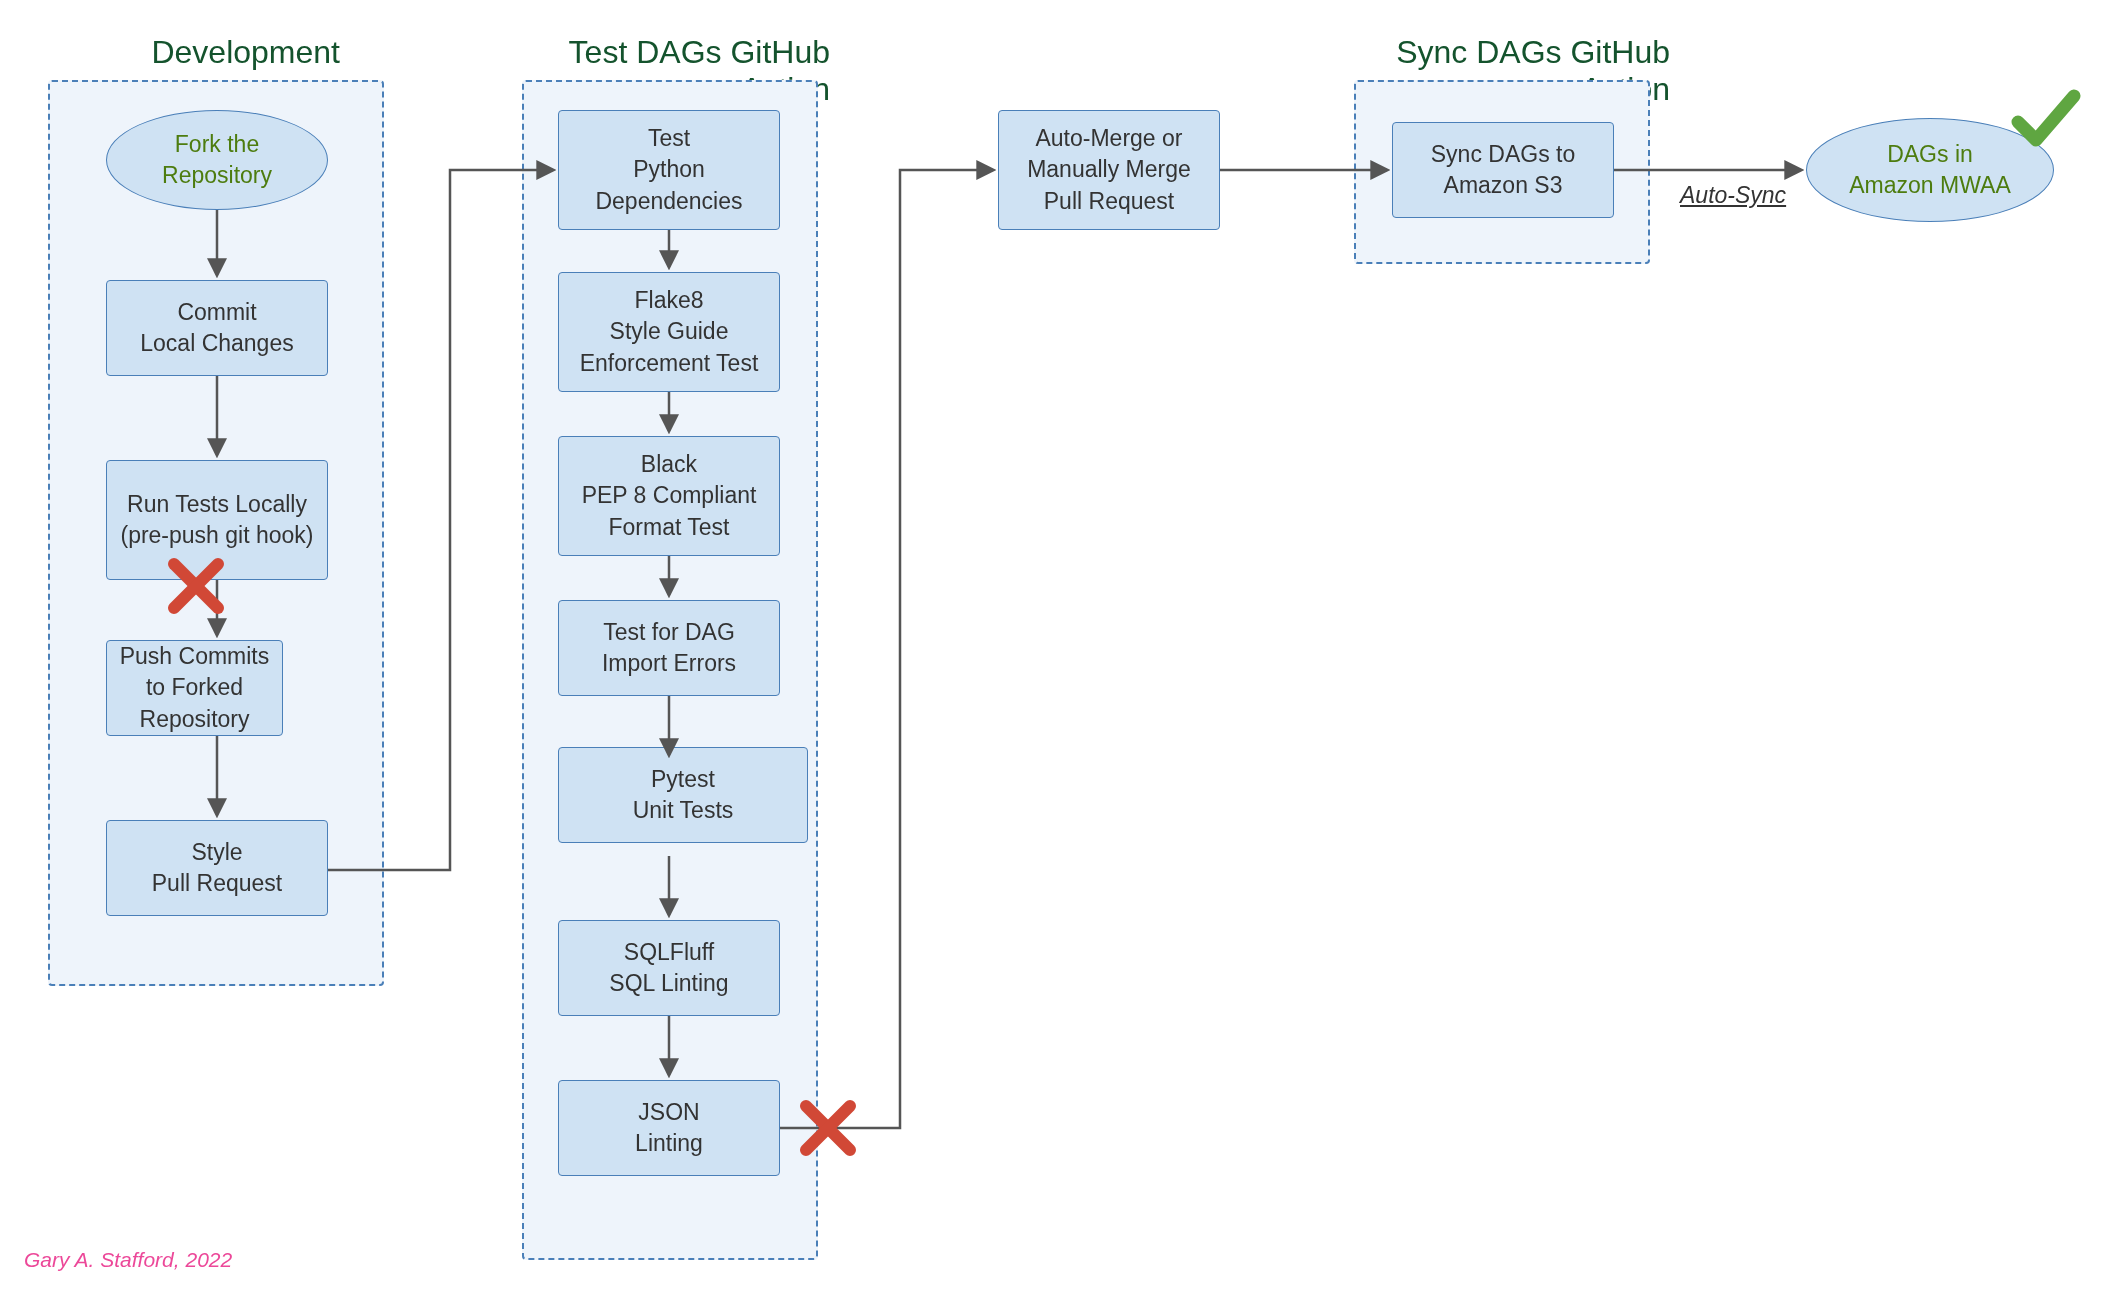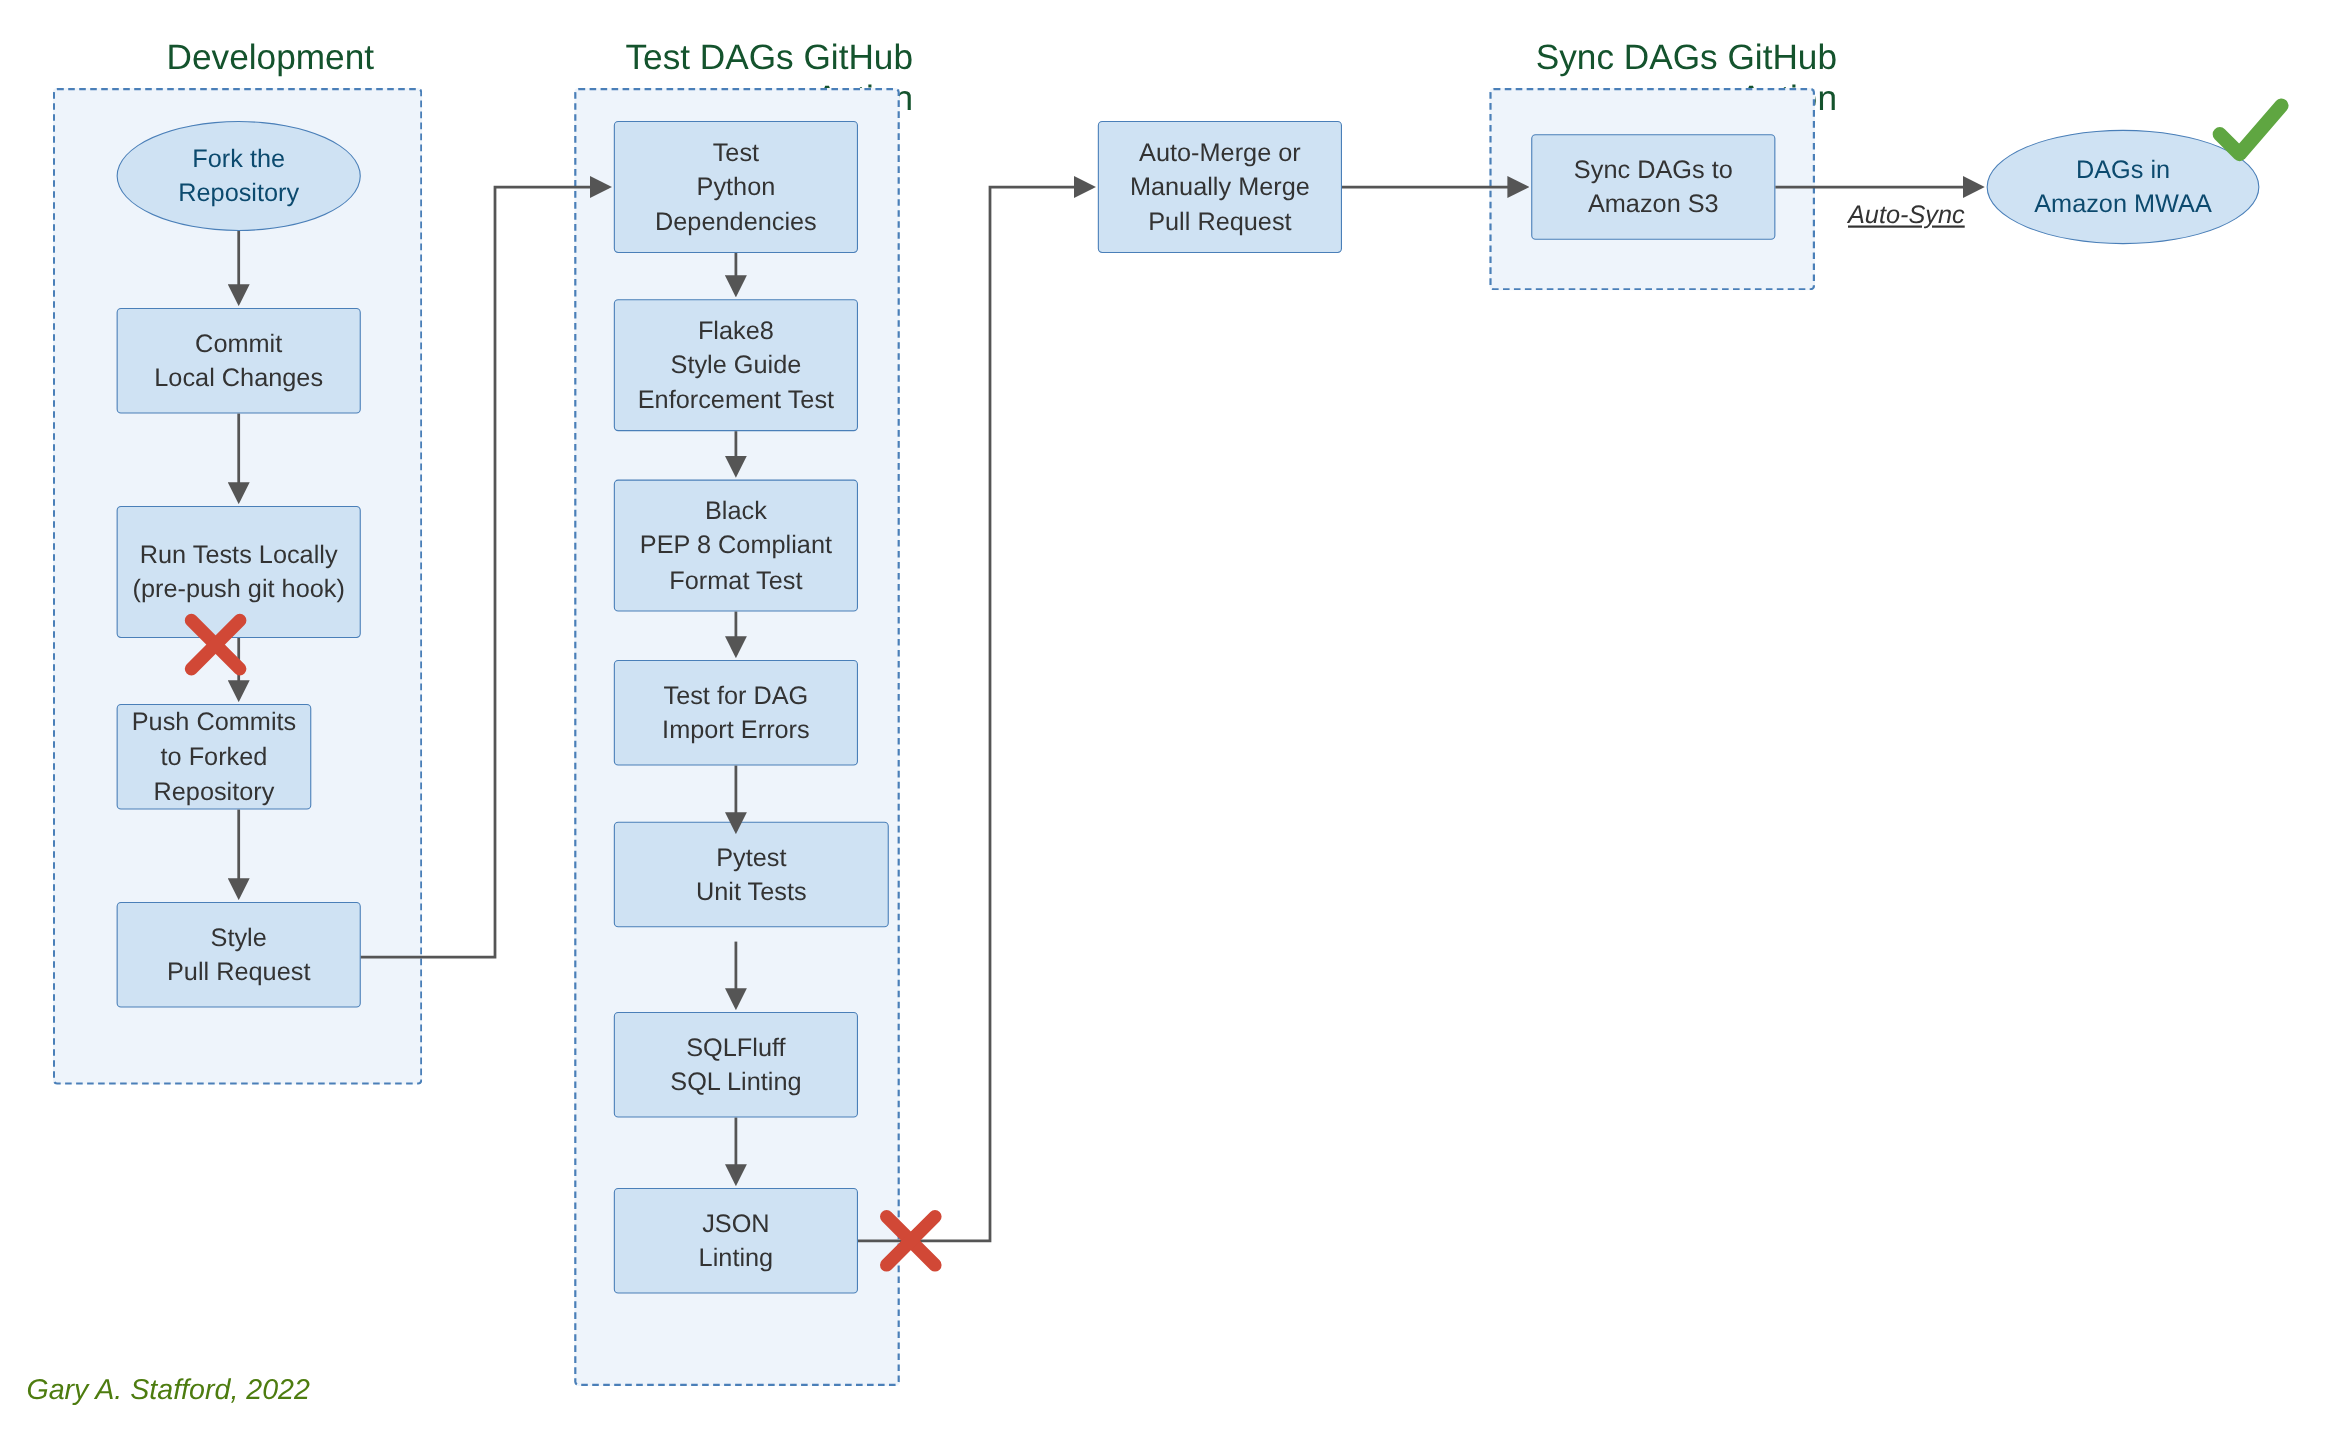--- a/index.html
+++ b/index.html
@@ -47,36 +47,36 @@
   .ellipse-node {
     position: absolute;
     background: #cfe2f3;
     border: 1.5px solid #4a7fb8;
     border-radius: 50%;
     display: flex;
     align-items: center;
     justify-content: center;
     text-align: center;
     font-size: 23px;
-    color: #0c4a6e;
+    color: #4d7c0f;
     line-height: 1.35;
     box-sizing: border-box;
     padding: 6px 8px;
   }
   .edge-label {
     position: absolute;
     font-size: 23px;
     font-style: italic;
     color: #333;
   }
   .footer-credit {
     position: absolute;
-    font-size: 26px;
+    font-size: 21px;
     font-style: italic;
-    color: #4d7c0f;
+    color: #ec4899;
   }
   svg.overlay {
     position: absolute;
     left: 0; top: 0;
     width: 2122px;
     height: 1302px;
     pointer-events: none;
   }
   .cross-icon {
     position: absolute;

